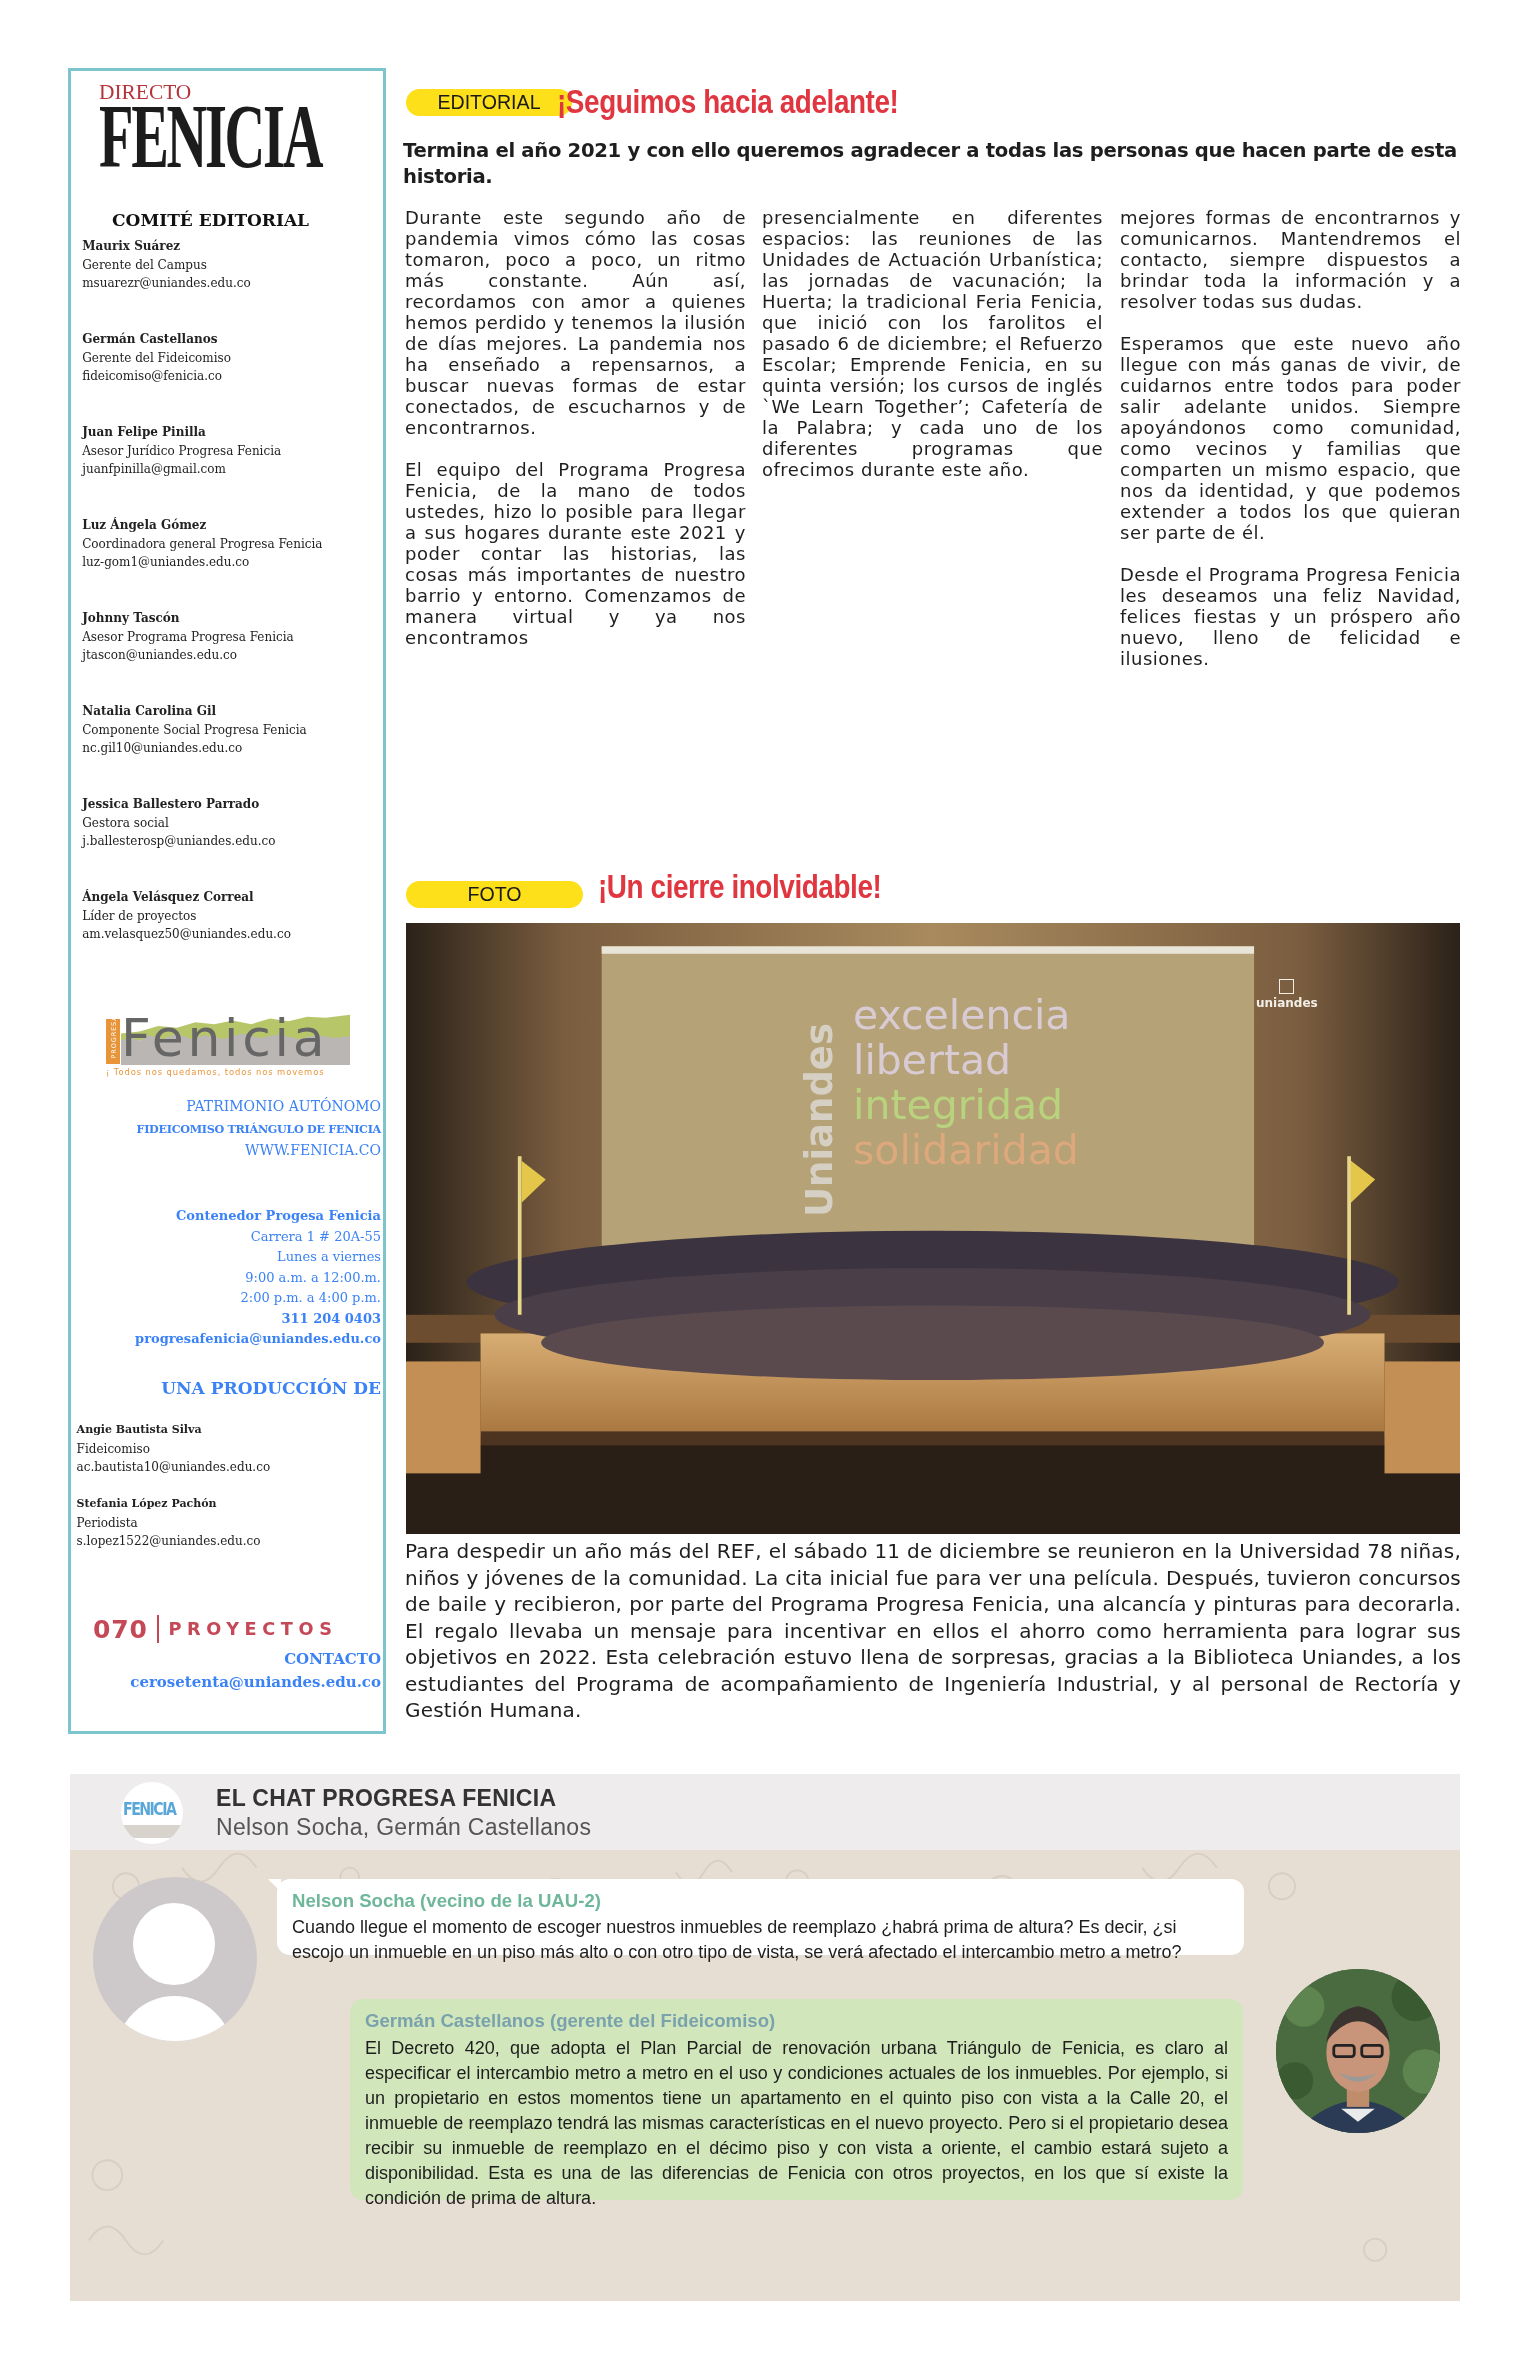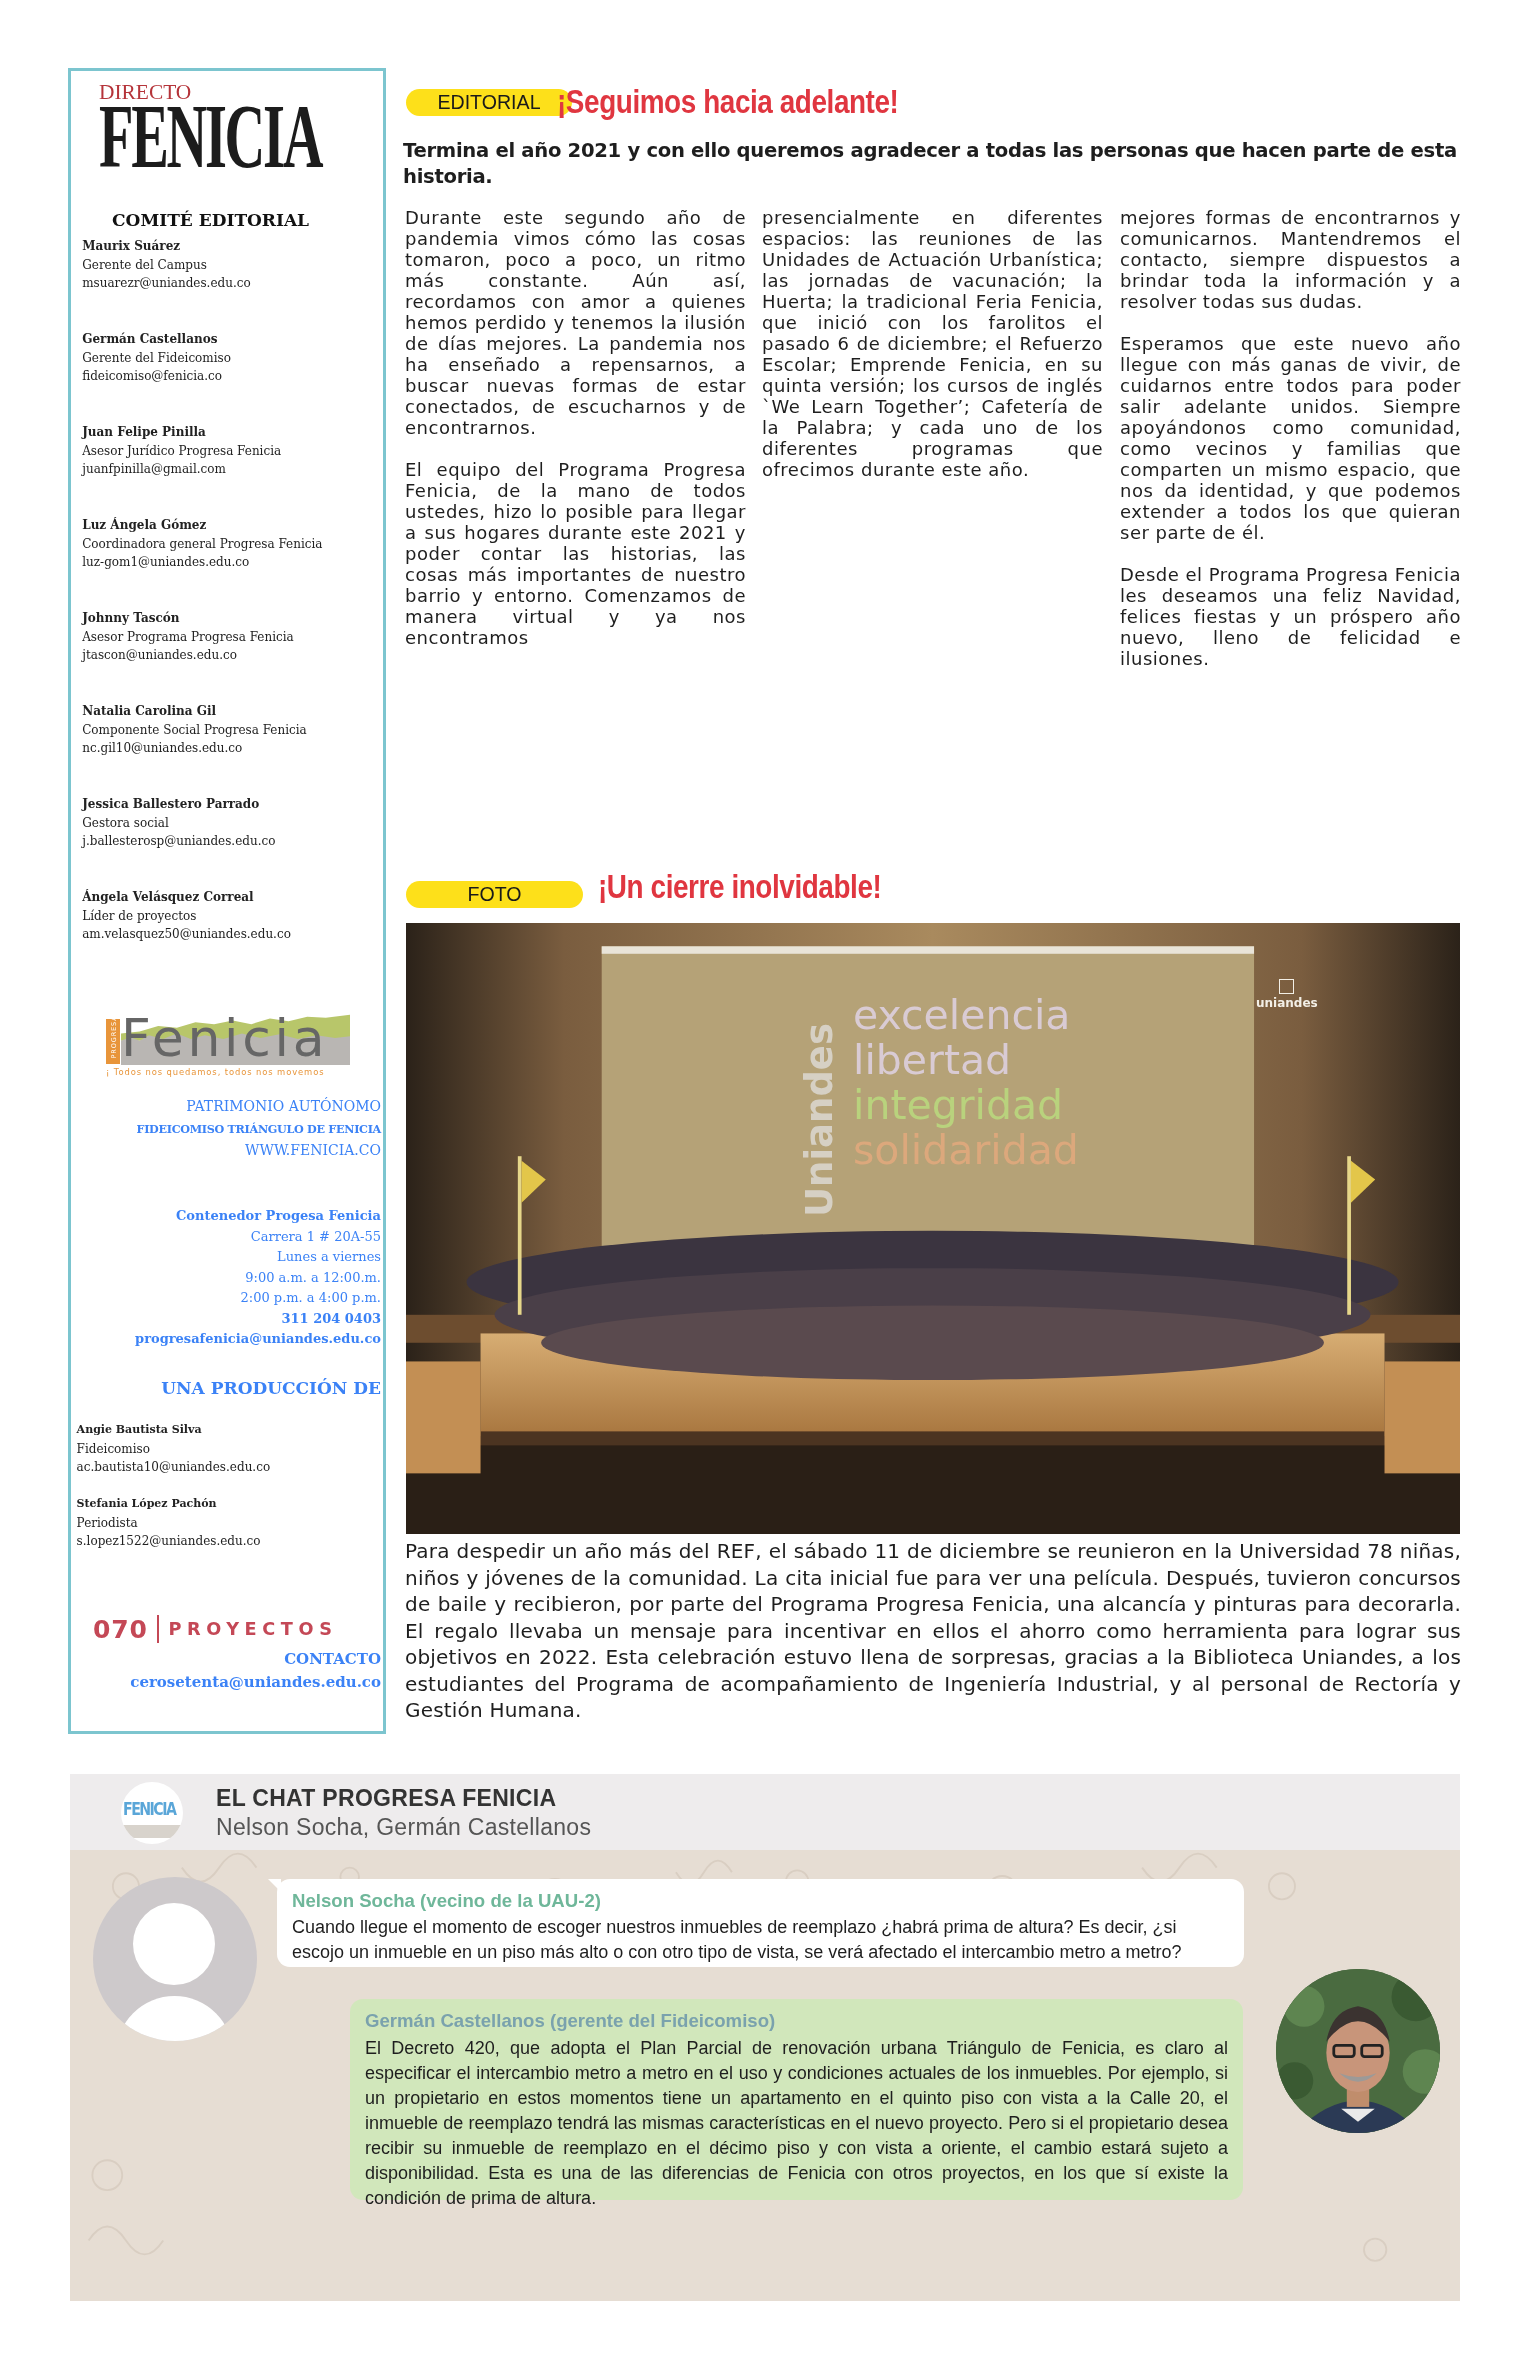--- a/index.html
+++ b/index.html
@@ -85,21 +85,21 @@
   .chat-avatar .ca-ground { position: absolute; left: 0; top: 43px; width: 100%; height: 13px; background: #d8d3cc; }
   .chat-title { position: absolute; left: 146px; top: 11.2px; font-family: "Liberation Sans", sans-serif; font-weight: bold; font-size: 23px; color: #333; letter-spacing: 0.3px; }
   .chat-subtitle { position: absolute; left: 146px; top: 40px; font-family: "Liberation Sans", sans-serif; font-size: 23px; color: #555; letter-spacing: 0.3px; }
 
   .av-blank { position: absolute; left: 23px; top: 103px; width: 164px; height: 164px; border-radius: 50%; background: #cdc9cb; overflow: hidden; }
   .av-blank .ab-head { position: absolute; left: 40px; top: 26px; width: 82px; height: 82px; border-radius: 50%; background: #fff; }
   .av-blank .ab-body { position: absolute; left: 23px; top: 119px; width: 117px; height: 93px; border-radius: 59px 59px 0 0; background: #fff; }
 
   .bubble { position: absolute; border-radius: 13px; font-family: "Liberation Sans", sans-serif; font-size: 18px; line-height: 25px; color: #1e1e1e; }
   .bubble .b-name { font-size: 18.6px; font-weight: bold; line-height: 28px; }
-  .bubble-1 { left: 207px; top: 105px; width: 967px; height: 88px; background: #fff; padding: 7.5px 15px 0 15px; }
+  .bubble-1 { left: 207px; top: 105px; width: 967px; height: 76px; background: #fff; padding: 7.5px 15px 0 15px; }
   .bubble-1 .b-name { color: #6fb79a; }
   .bubble-1:before { content: ""; position: absolute; left: -9.3px; top: 0; border-top: 13px solid #fff; border-left: 13px solid transparent; }
   .bubble-2 { left: 280px; top: 225px; width: 893px; height: 201px; background: #d1e7bb; padding: 7.5px 15px 0 15px; text-align: justify; }
   .bubble-2 .b-name { color: #7aa2ad; margin-bottom: 1.9px; }
 
   .av-german { position: absolute; left: 1206px; top: 195px; width: 164px; height: 164px; border-radius: 50%; overflow: hidden; background: #3f5f3a; }
 </style>
 </head>
 <body>
 

